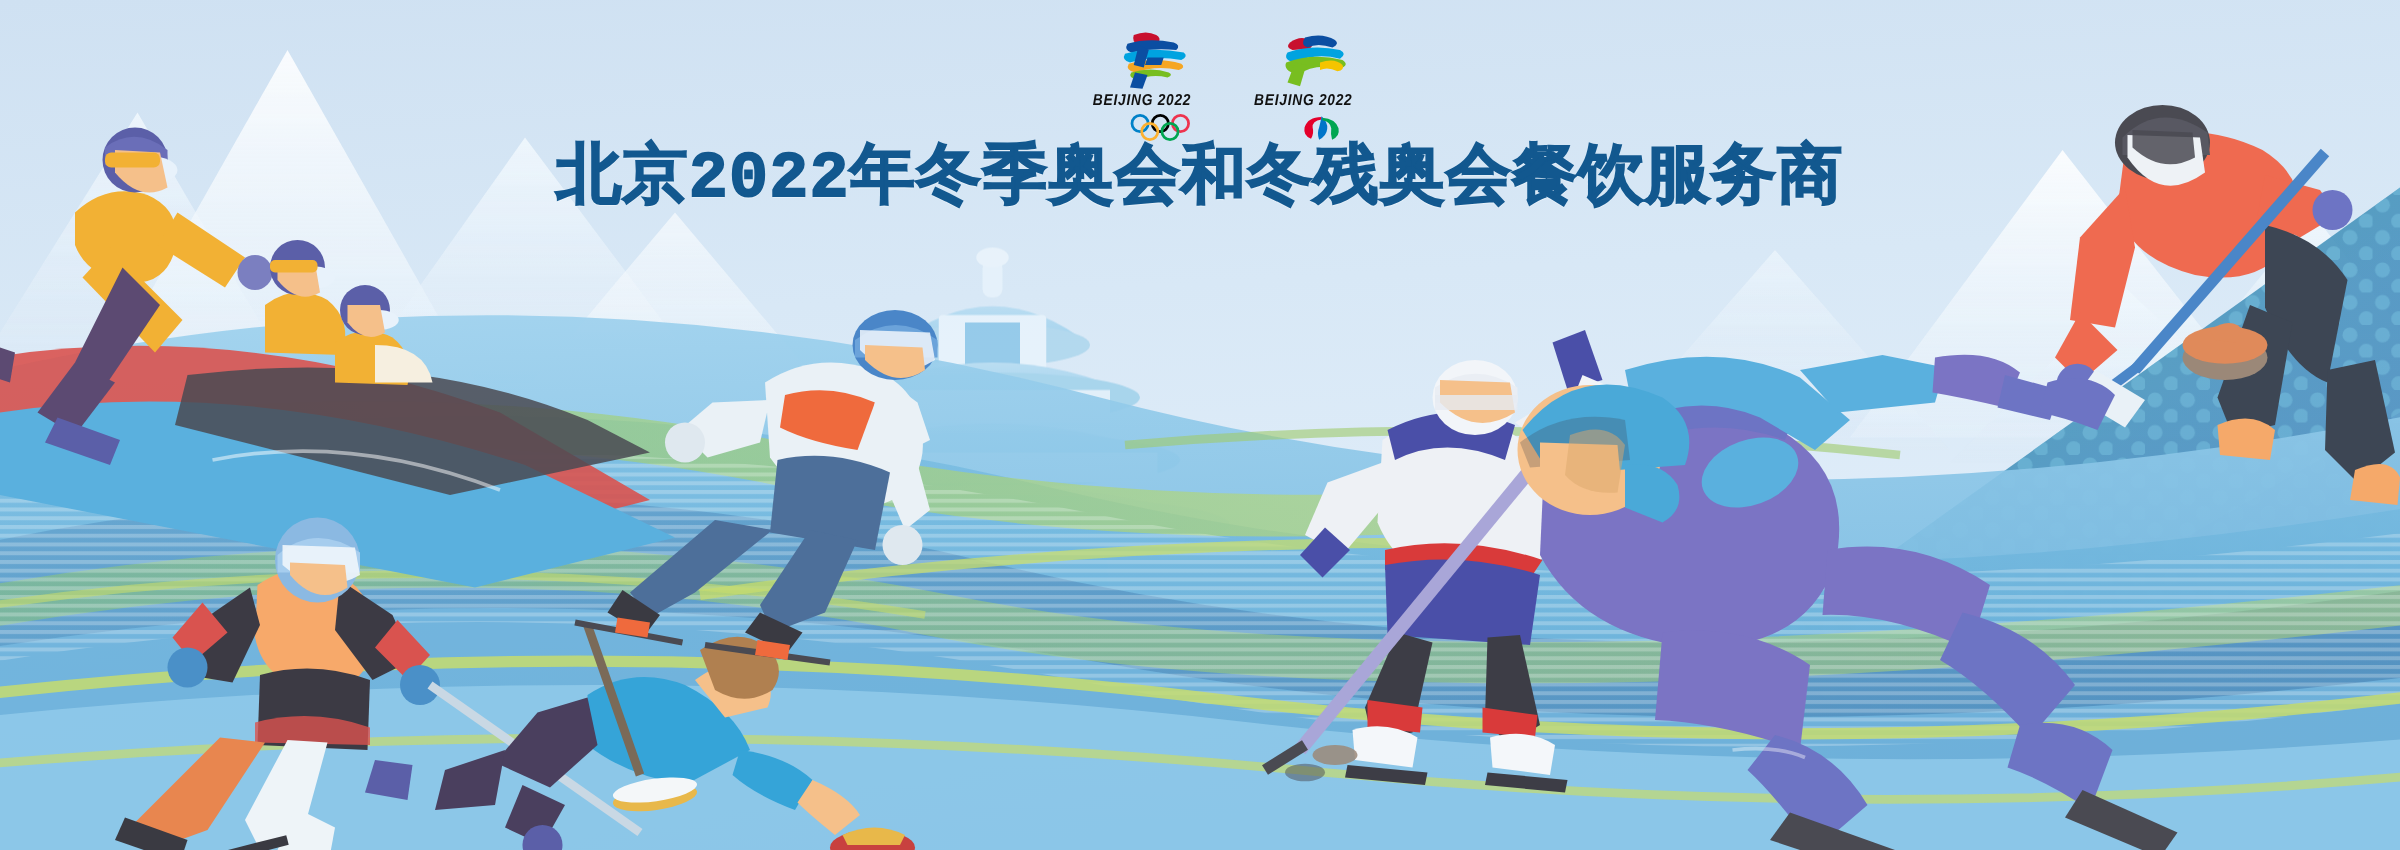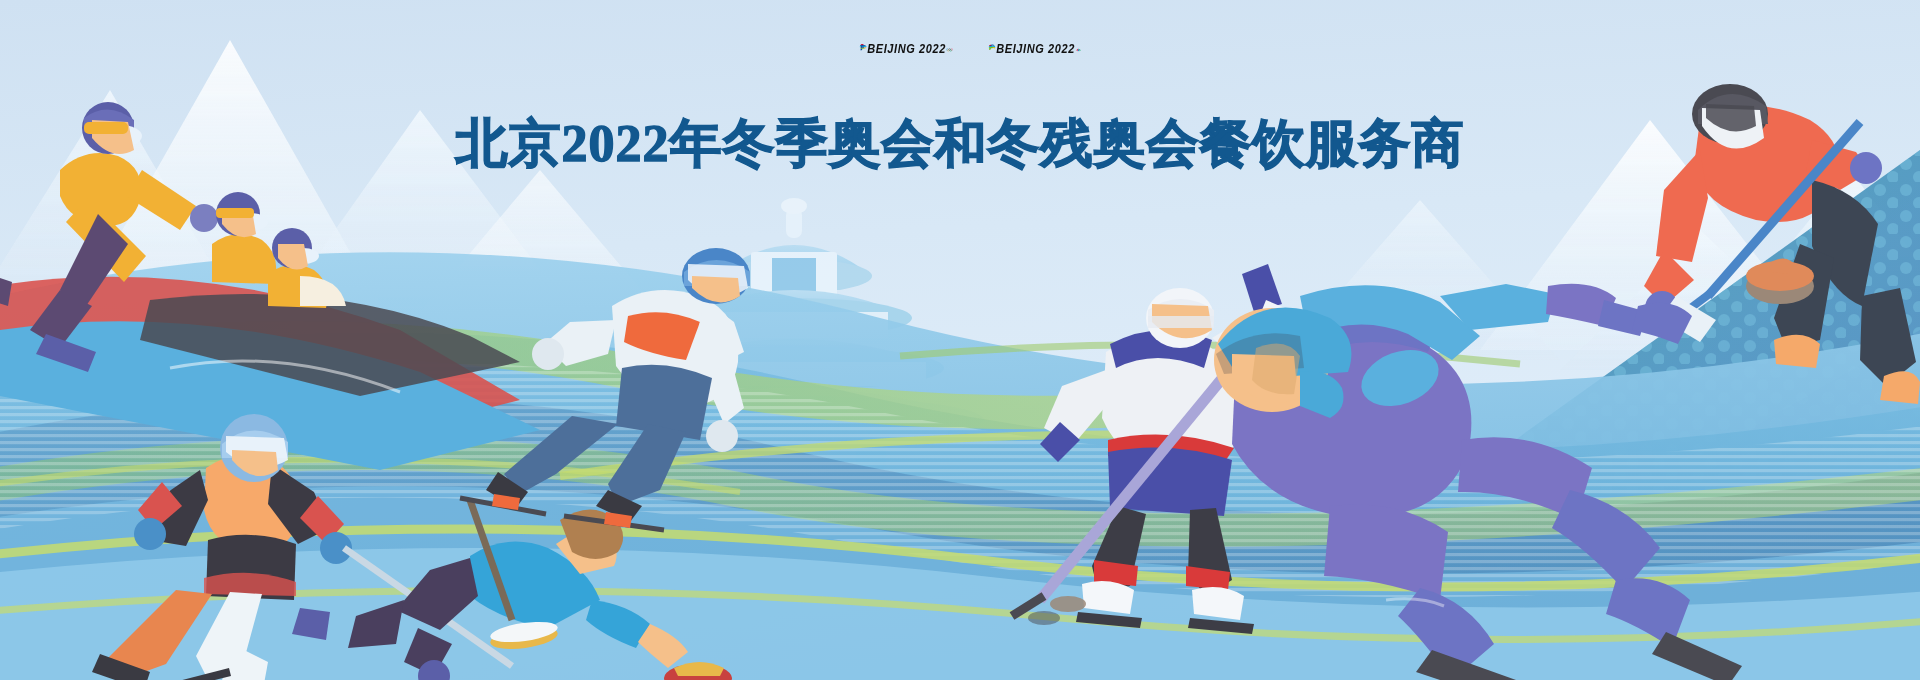--- a/index.html
+++ b/index.html
@@ -13,35 +13,35 @@
     background:linear-gradient(170deg,#cfe1f2 0%,#d7e7f5 32%,#e2eefa 62%,#dbe9f6 100%);
   }
   .layer{position:absolute;left:0;top:0;width:1920px;height:680px;}
   svg.layer{display:block;}
 
   
   #logos{
     position:absolute;left:855px;top:22px;width:230px;height:100px;
     display:flex;align-items:flex-start;justify-content:center;gap:34px;z-index:40;
   }
-  .logo{width:95px;display:flex;flex-direction:row;align-items:center;}
+  .logo{width:95px;display:flex;flex-direction:column;align-items:flex-end;}
   .logo .mark{width:66px;height:50px;}
   .logo .wordmark{
     font-size:11px;font-weight:700;font-style:italic;letter-spacing:.6px;
     color:#111;line-height:1;margin-top:3px;white-space:nowrap;
     transform:scaleY(1.15);transform-origin:top center;
   }
   .logo .sym{margin-top:5px;height:22px;}
 
   
   #title{
     position:absolute;top:118px;left:0;width:1920px;text-align:center;z-index:45;
     font-size:52px;line-height:1;font-weight:800;letter-spacing:1px;
     color:#12588f;
-    font-family:Liberation Serif, serif;
+    font-family:Liberation Mono, monospace;
     text-shadow:0 1px 0 rgba(255,255,255,.35);
     -webkit-text-stroke:1.4px #12588f;
   }
 </style>
 </head>
 <body>
 
 <div id="banner">
 
   <svg class="layer" viewBox="0 0 1920 680" preserveAspectRatio="none" xmlns="http://www.w3.org/2000/svg">

